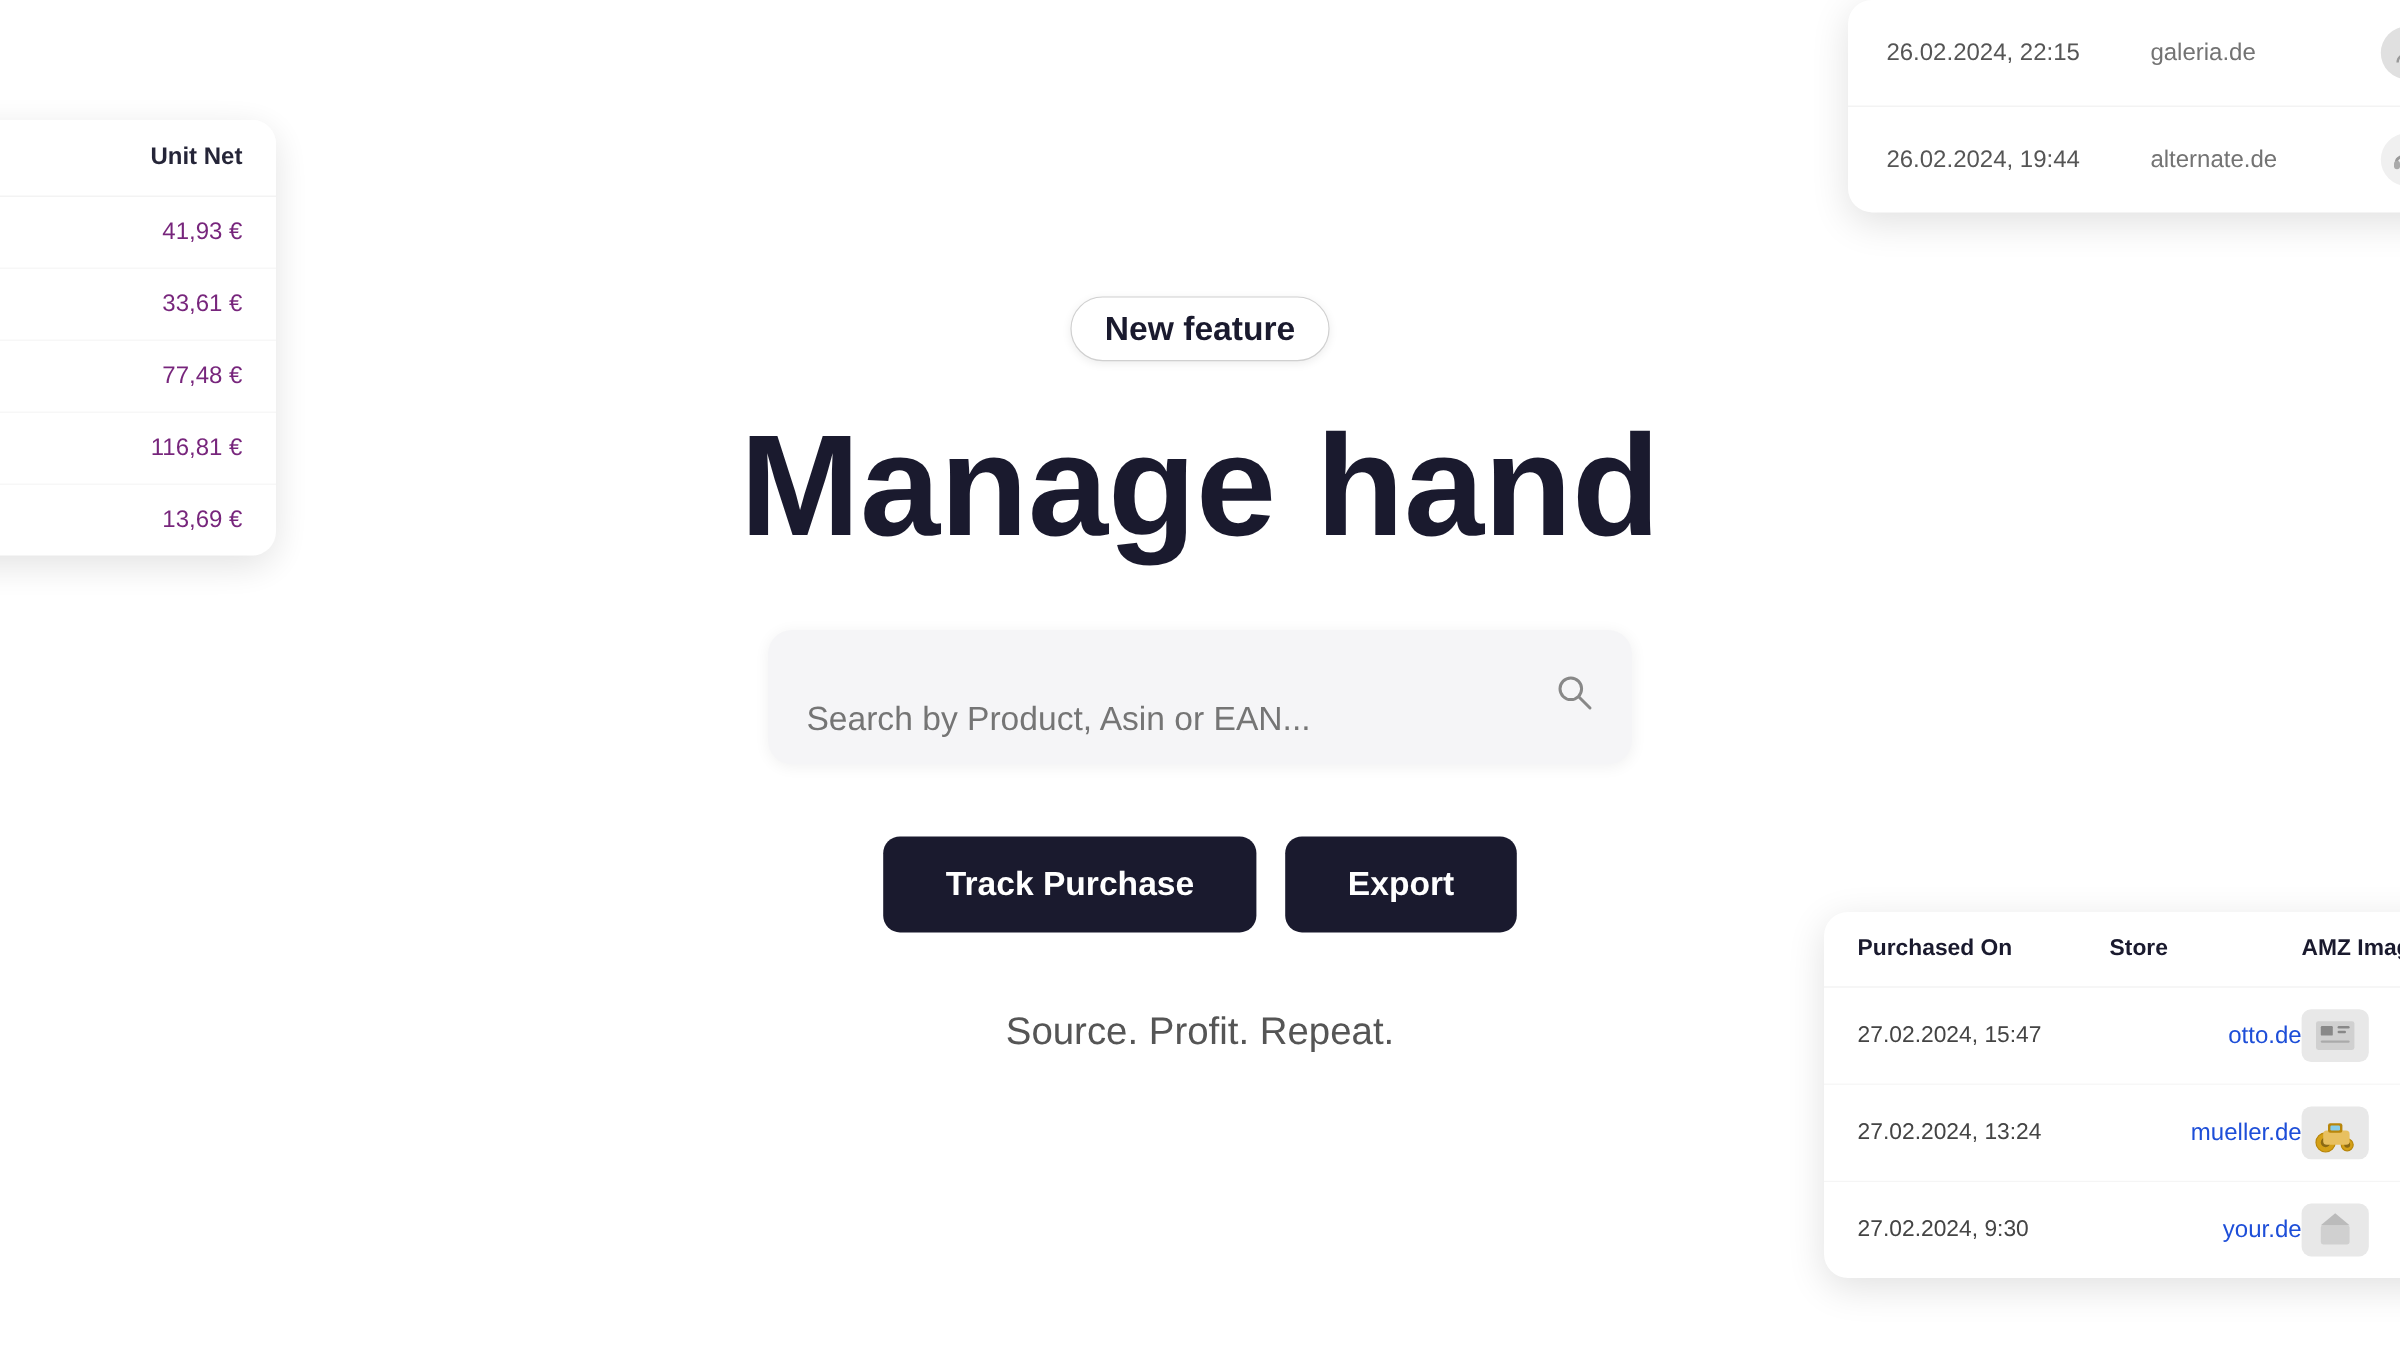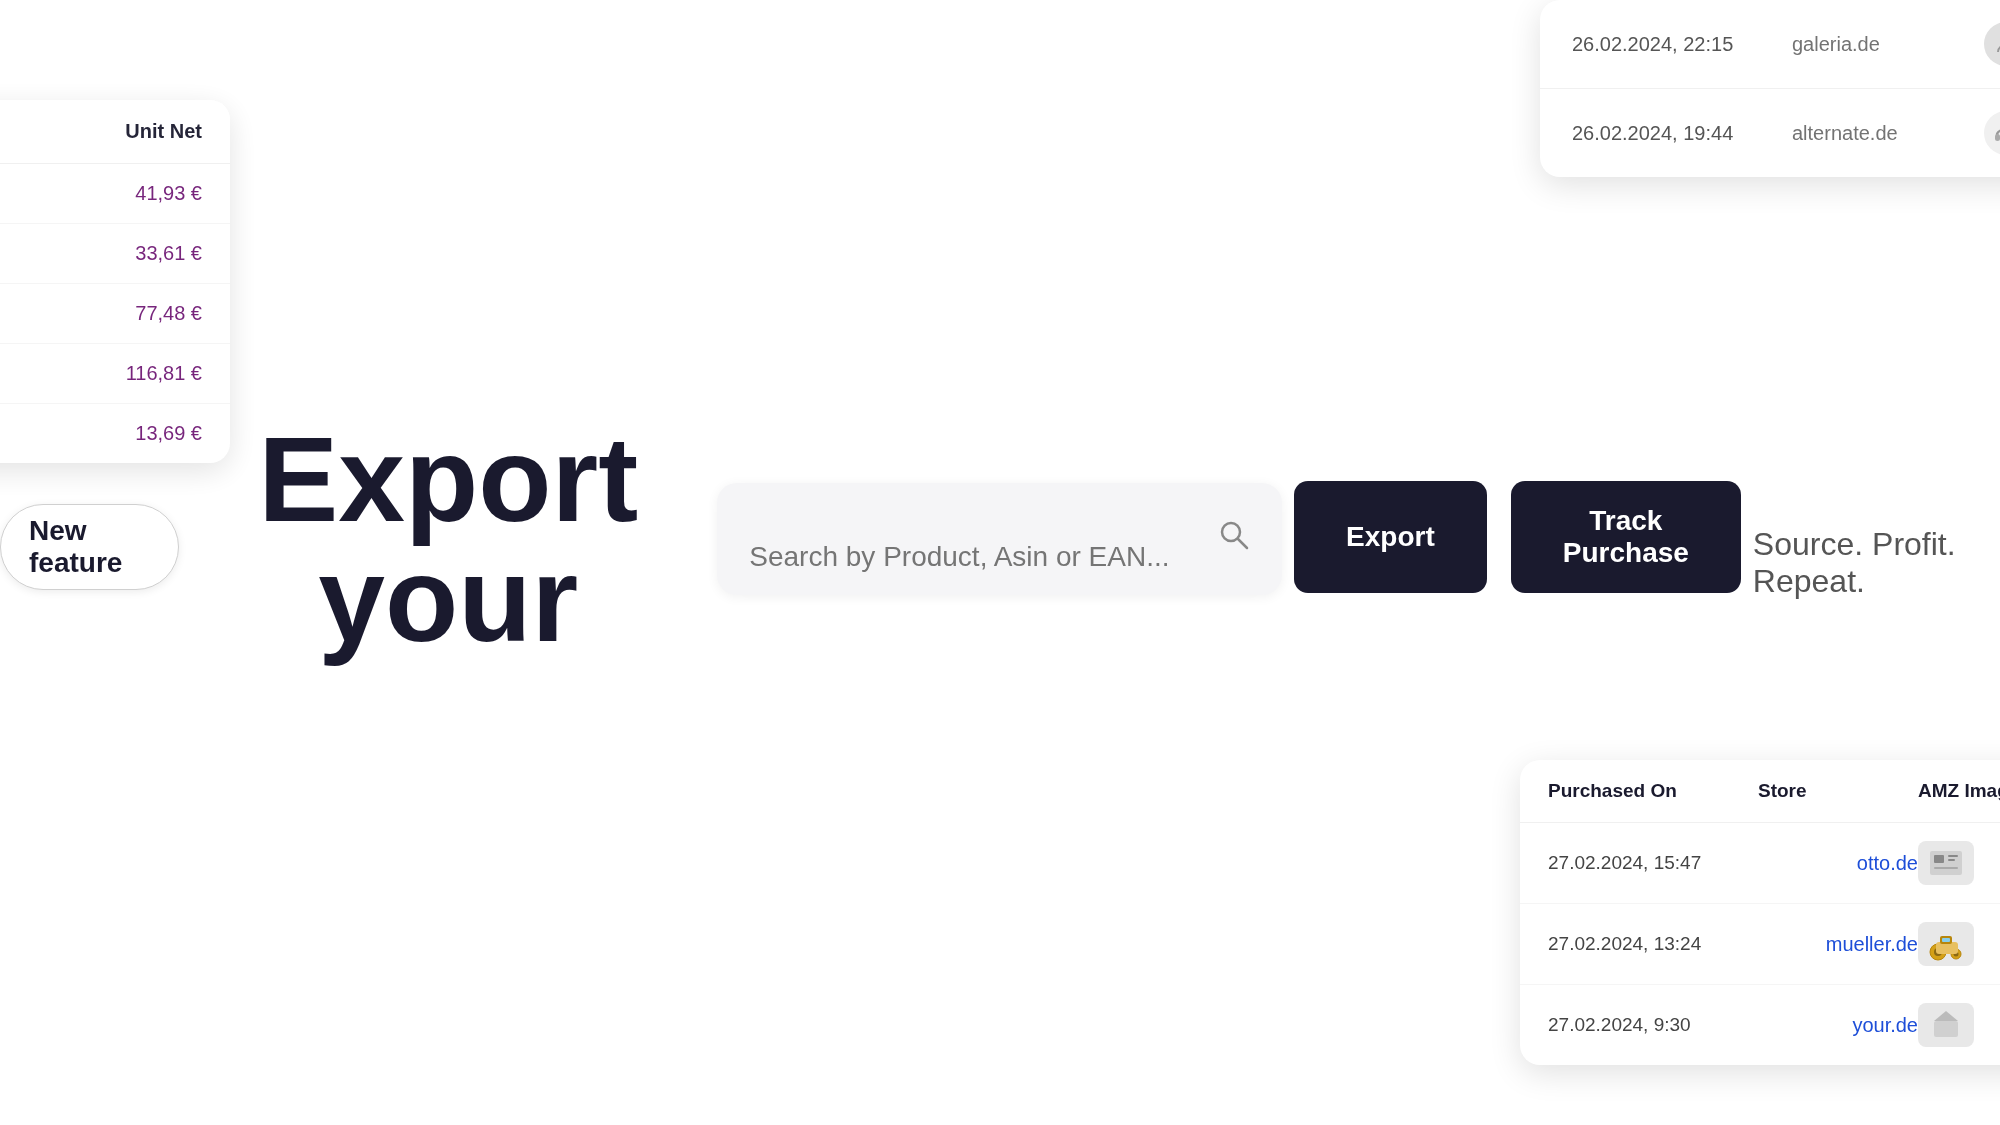--- a/index.html
+++ b/index.html
@@ -14,20 +14,21 @@
     }
 
     
     .main-center {
       position: absolute;
       top: 0;
       left: 0;
       right: 0;
       bottom: 0;
       display: flex;
+      flex-direction: column;
       align-items: center;
       justify-content: center;
       gap: 12px;
     }
 
     .new-feature-badge {
       background: #ffffff;
       border: 1.5px solid #d0d0d0;
       border-radius: 999px;
       padding: 10px 28px;
@@ -378,32 +379,32 @@
         <polygon points="4,12 16,2 28,12" fill="#bbbbbb"></polygon>
       </svg>
     </div>
   </div>
 </div>
 
 <div class="main-center">
   <div class="new-feature-badge">New feature</div>
 
   <div class="headline-block">
-    <span class="headline-manage">Export your</span>
+    <span class="headline-manage">Manage hand</span>
   </div>
 
   <div class="search-bar-container">
     <input class="search-input" type="text" placeholder="Search by Product, Asin or EAN..." style="">
     <span class="search-icon">
       <svg width="32" height="32" viewBox="0 0 32 32" fill="none">
         <circle cx="13" cy="13" r="9" stroke="#888" stroke-width="2.5"></circle>
         <line x1="20" y1="20" x2="29" y2="29" stroke="#888" stroke-width="2.5" stroke-linecap="round"></line>
       </svg>
     </span>
   </div>
 
   <div class="button-row">
+    <button class="btn-dark">Track Purchase</button>
     <button class="btn-dark">Export</button>
-    <button class="btn-dark">Track Purchase</button>
   </div>
 
   <p class="tagline">Source. Profit. Repeat.</p>
 </div>
 
 </body></html>

